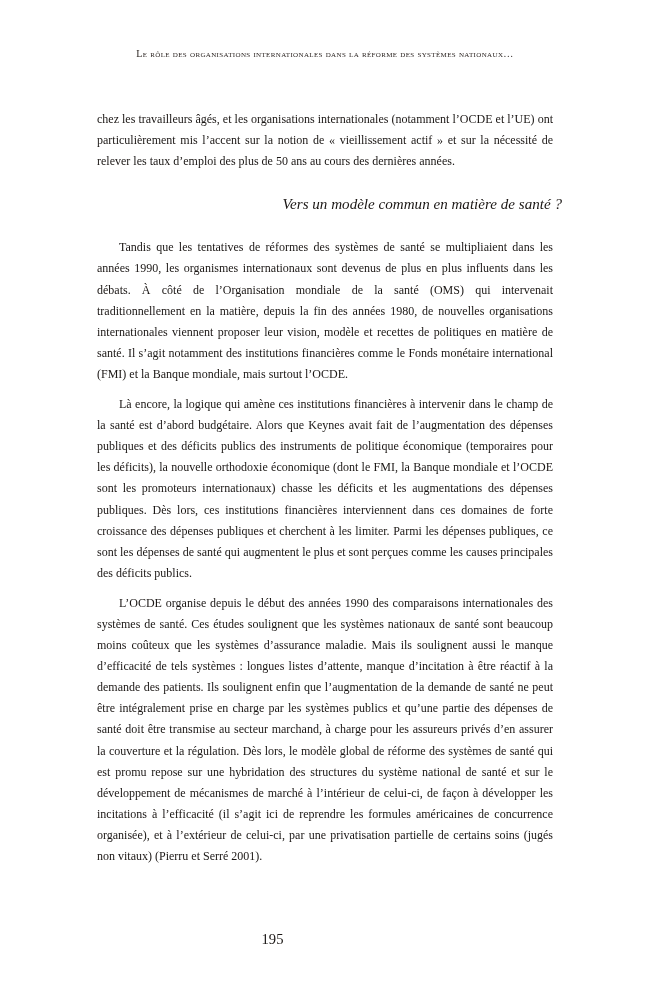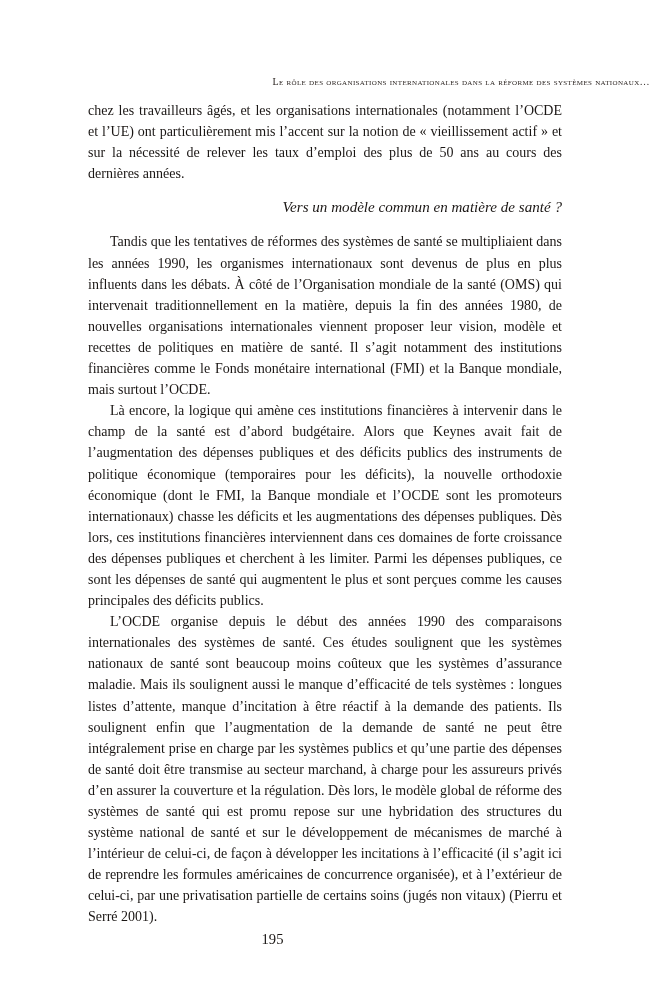--- a/index.html
+++ b/index.html
@@ -21,42 +21,41 @@
     overflow: hidden;
     box-sizing: border-box;
   }
 
   
   .running-header {
     position: absolute;
     left: 0;
     top: 48px;
     width: 650px;
-    text-align: right;
+    text-align: center;
     font-size: 10.1px;
     letter-spacing: 0.35px;
     color: #2b2421;
     font-variant: small-caps;
     white-space: nowrap;
-    margin-top: 28px;
   }
   .running-header .rh-text {
     display: inline-block;
   }
 
   
   .textblock {
     position: absolute;
     left: 88px;
     top: 100px;
     width: 474px;
   }
   p.para {
-    margin: 0;
-    font-size: 14px;
+    margin: 9px;
+    font-size: 12px;
     line-height: 21.1px;
     text-align: justify;
     text-justify: inter-word;
     text-indent: 22px;
     hyphens: manual;
     -webkit-hyphens: manual;
   }
   p.para.no-indent {
     text-indent: 0;
   }

